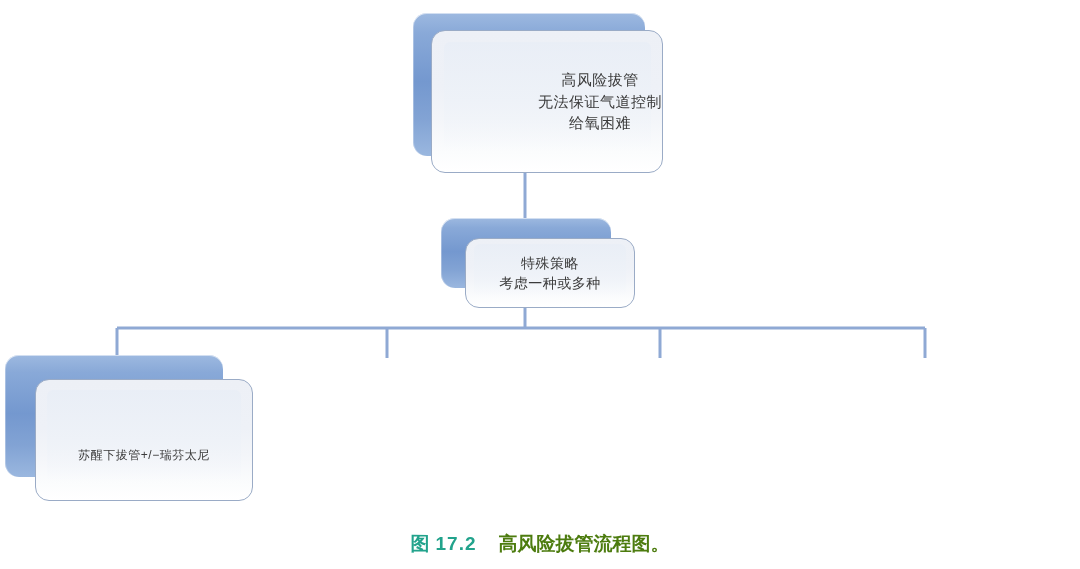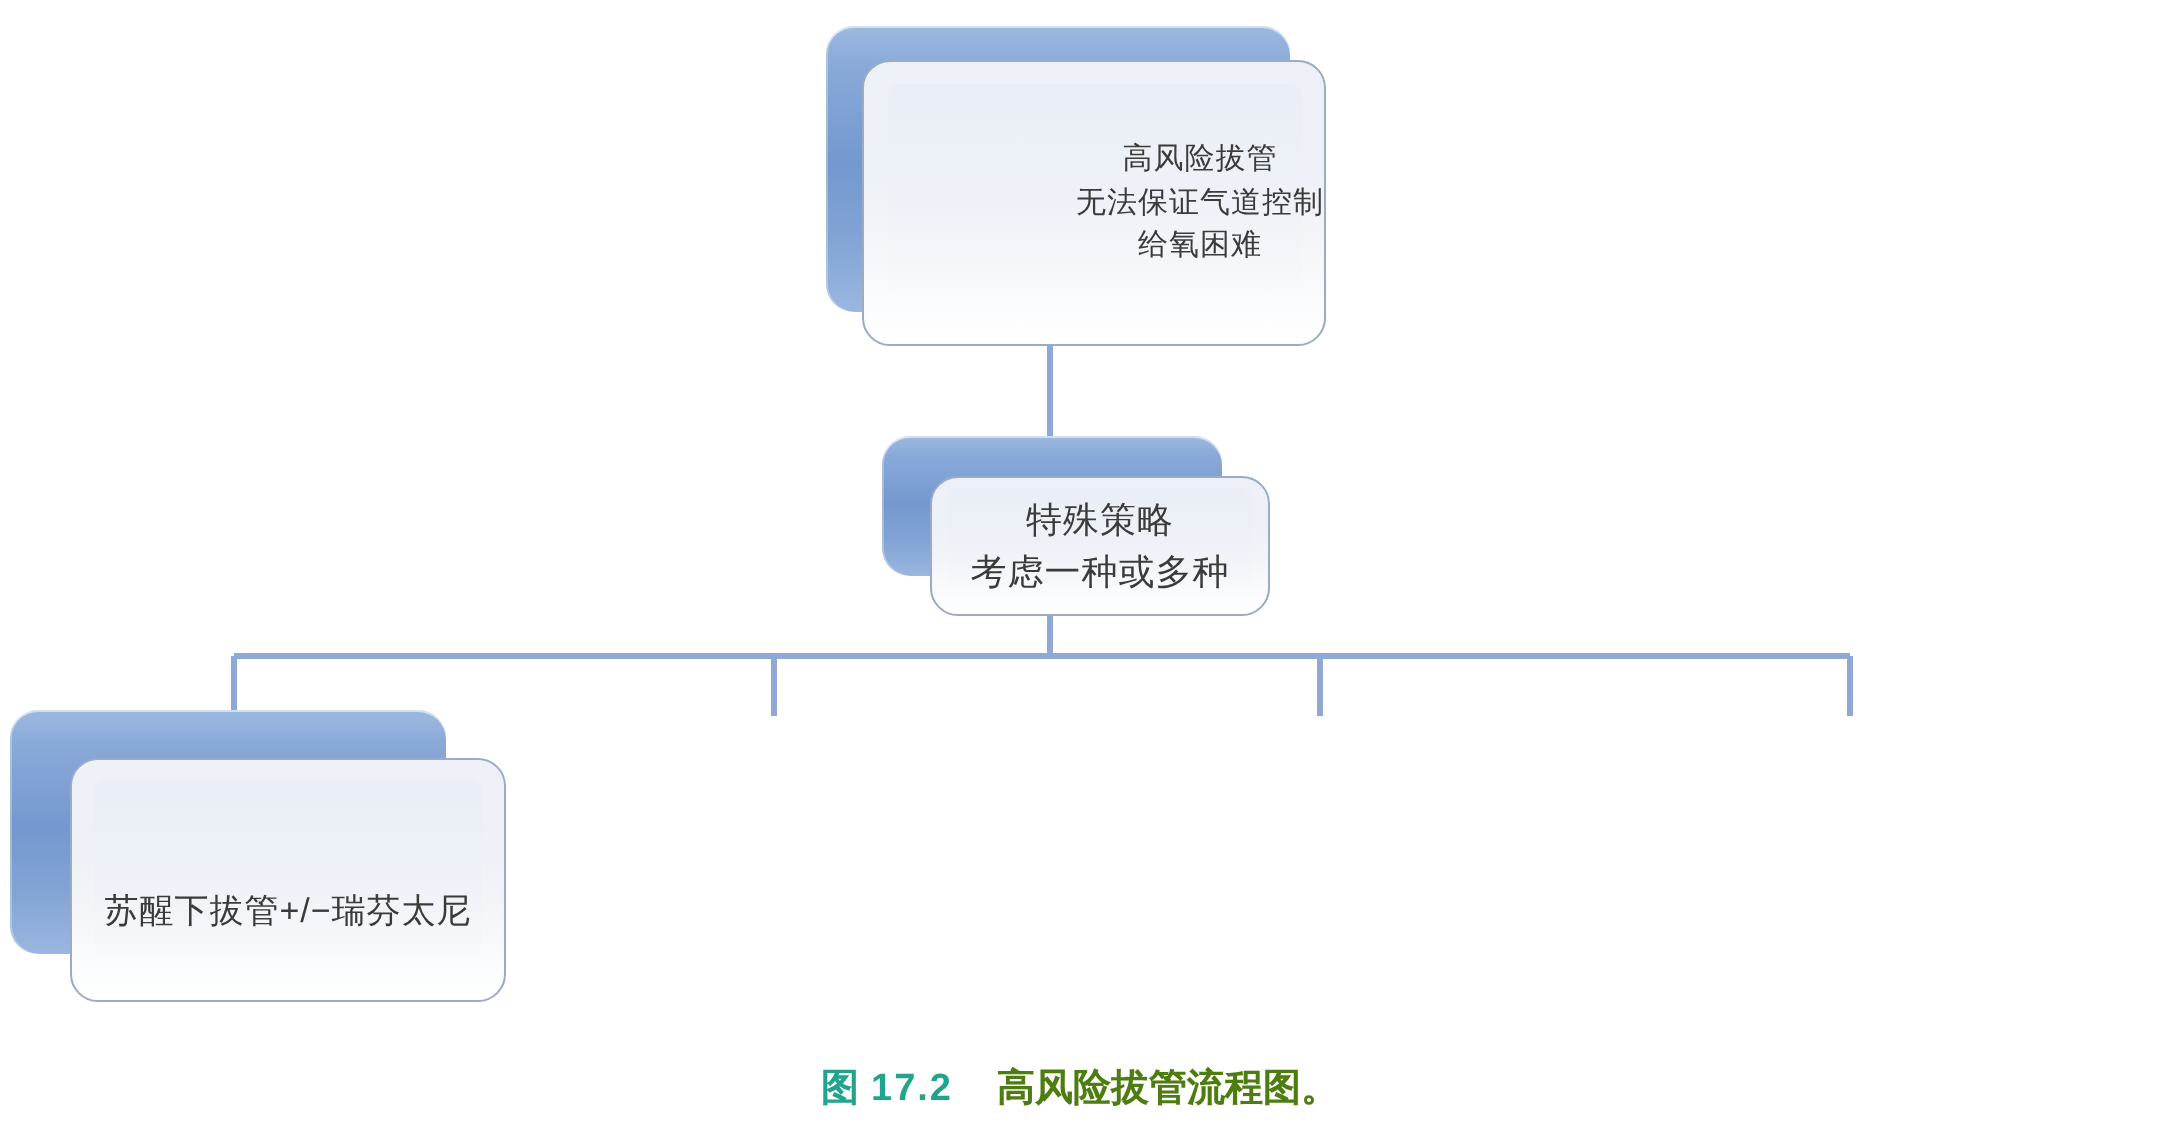--- a/index.html
+++ b/index.html
@@ -93,26 +93,26 @@
   }
 
   
   #node-top { left: 413px; top: 13px; width: 232px; height: 143px; }
   #node-top .face-card { left: 18px; top: 17px; width: 232px; height: 143px; justify-content: flex-end; }
   #node-top .node-label { font-size: 15px; }
 
   
   #node-strategy { left: 441px; top: 218px; width: 170px; height: 70px; }
   #node-strategy .face-card { left: 24px; top: 20px; width: 170px; height: 70px; }
-  #node-strategy .node-label { font-size: 18px; }
+  #node-strategy .node-label { font-size: 14px; }
 
   
   .leaf { width: 218px; height: 122px; top: 355px; }
   .leaf .face-card { left: 30px; top: 24px; width: 218px; height: 122px; }
-  .leaf .node-label { font-size: 17px; margin-top: 32px; }
+  .leaf .node-label { font-size: 12px; margin-top: 32px; }
 
   #node-leaf-1 { left: 5px; }
   #node-leaf-2 { left: 280px; }
   #node-leaf-3 { left: 552px; }
   #node-leaf-4 { left: 820px; }
 
   
   #caption {
     position: absolute;
     left: 0;

